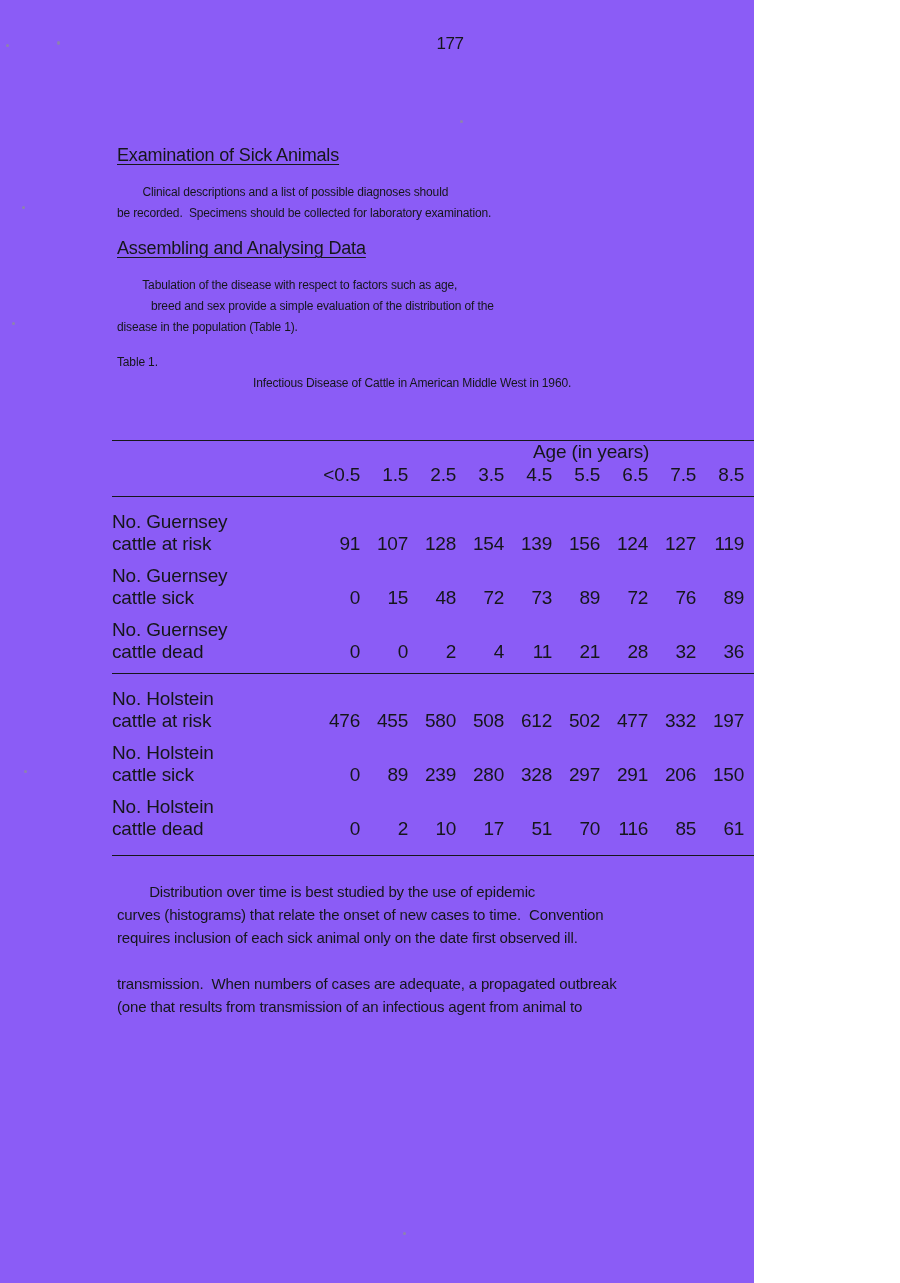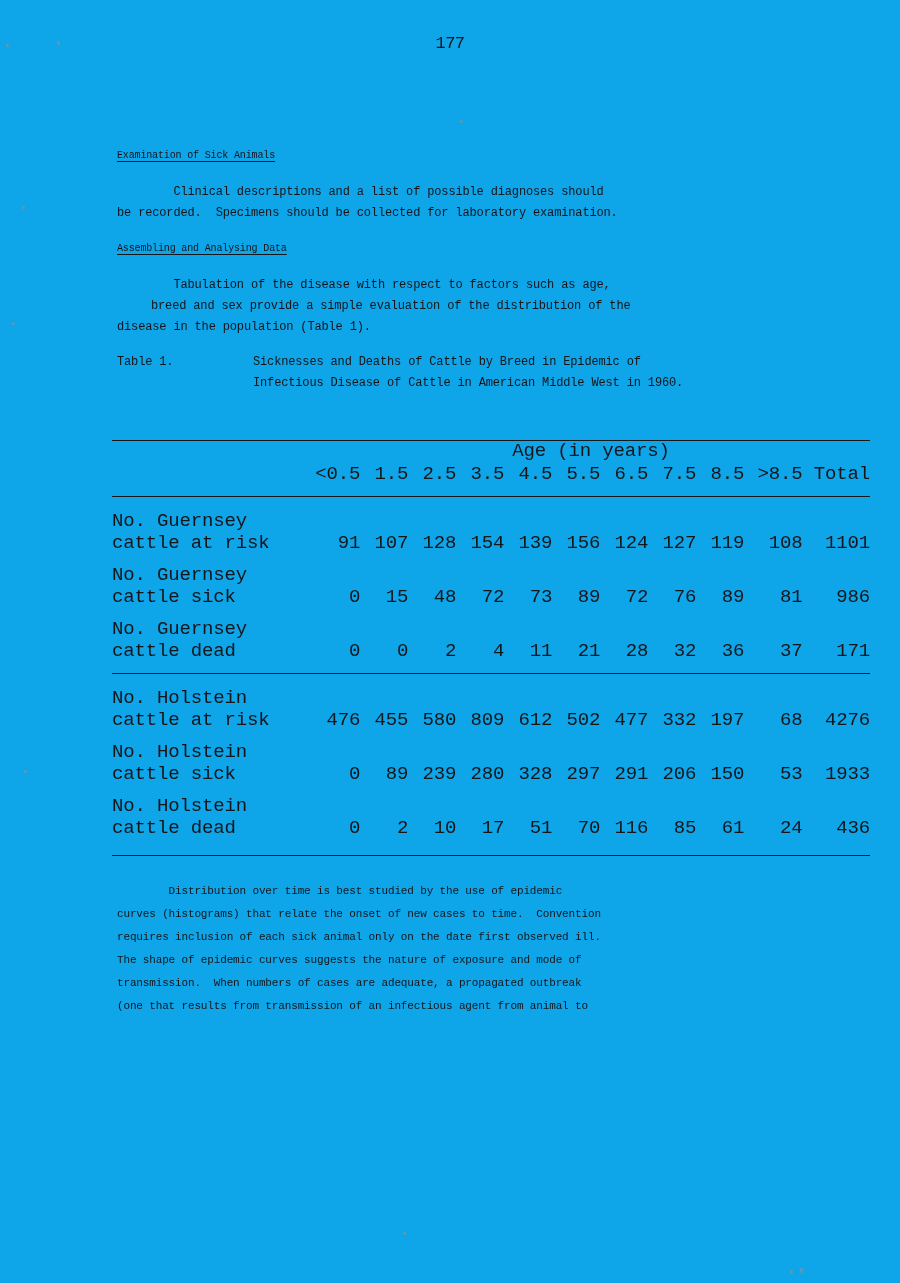--- a/index.html
+++ b/index.html
@@ -3,24 +3,24 @@
 <meta charset="utf-8">
 <title>Scanned Document Page 177</title>
 <style>
   html, body {
     margin: 0;
     padding: 0;
     background: #ffffff;
   }
   .page {
     position: relative;
-    width: 900px;
+    width: 754px;
     height: 1283px;
-    background: #0ea5e9;
-    font-family: Liberation Mono, monospace;
+    background: #8b5cf6;
+    font-family: Liberation Sans, sans-serif;
     color: #15161a;
     overflow: hidden;
   }
 
   
   .page-number {
     position: absolute;
     top: 34px;
     left: 0;
     width: 900px;
@@ -40,21 +40,21 @@
   
   .tblock {
     position: absolute;
     font-size: 12px;
     line-height: 21.5px;
     white-space: pre;
     letter-spacing: -0.15px;
   }
   .heading {
     position: absolute;
-    font-size: 10px;
+    font-size: 18px;
     line-height: 21.5px;
     white-space: pre;
     letter-spacing: -0.15px;
     text-decoration: underline;
     text-underline-offset: 3px;
     text-decoration-thickness: 1px;
   }
 
   
   .table-wrap {
@@ -100,21 +100,21 @@
   }
   .head-row td { padding-bottom: 1px; }
 
   .gap-sm { height: 11px; }
   .gap-md { height: 14px; }
   .gap-lg { height: 16px; }
 
   
   .para {
     position: absolute;
-    font-size: 11px;
+    font-size: 15px;
     line-height: 23.2px;
     white-space: pre;
     letter-spacing: -0.15px;
   }
 </style>
 </head>
 <body>
 
 <div class="page">
 
@@ -135,21 +135,20 @@
   <div class="tblock" style="left:117px; top:182px;">        Clinical descriptions and a list of possible diagnoses should</div>
   <div class="tblock" style="left:117px; top:203px;">be recorded.  Specimens should be collected for laboratory examination.</div>
 
   <div class="heading" style="left:117px; top:238px;">Assembling and Analysing Data</div>
 
   <div class="tblock" style="left:117px; top:275px;">        Tabulation of the disease with respect to factors such as age,</div>
   <div class="tblock" style="left:117px; top:296px;margin-left:34px;">breed and sex provide a simple evaluation of the distribution of the</div>
   <div class="tblock" style="left:117px; top:317px;">disease in the population (Table 1).</div>
 
   <div class="tblock" style="left:117px; top:352px;">Table 1.</div>
-  <div class="tblock" style="left:253px; top:352px;">Sicknesses and Deaths of Cattle by Breed in Epidemic of</div>
   <div class="tblock" style="left:253px; top:373px;">Infectious Disease of Cattle in American Middle West in 1960.</div>
 
   <div class="table-wrap">
 
     <div class="rule"></div>
 
     <table class="tbl">
       <tbody>
           <tr class="head-row">
         <td class="lbl-cell"></td>
@@ -253,21 +252,21 @@
       <tbody>
           <tr>
         <td class="lbl-cell">No. Holstein</td>
         <td colspan="11"></td>
       </tr>
       <tr>
         <td class="lbl-cell">cattle at risk</td>
         <td class="num-cell">476</td>
         <td class="num-cell">455</td>
         <td class="num-cell">580</td>
-        <td class="num-cell">809</td>
+        <td class="num-cell">508</td>
         <td class="num-cell">612</td>
         <td class="num-cell">502</td>
         <td class="num-cell">477</td>
         <td class="num-cell">332</td>
         <td class="num-cell">197</td>
         <td class="num-cell wide">68</td>
         <td class="num-cell total">4276</td>
       </tr>
 
       <tr>
@@ -318,17 +317,16 @@
     </tbody>
       </table>
 
     <div class="gap-lg"></div>
     <div class="rule"></div>
   </div>
 
   <div class="para" style="left:117px; top:880px;">        Distribution over time is best studied by the use of epidemic</div>
   <div class="para" style="left:117px; top:903px;">curves (histograms) that relate the onset of new cases to time.  Convention</div>
   <div class="para" style="left:117px; top:926px;">requires inclusion of each sick animal only on the date first observed ill.</div>
-  <div class="para" style="left:117px; top:949px;">The shape of epidemic curves suggests the nature of exposure and mode of</div>
   <div class="para" style="left:117px; top:972px;">transmission.  When numbers of cases are adequate, a propagated outbreak</div>
   <div class="para" style="left:117px; top:995px;">(one that results from transmission of an infectious agent from animal to</div>
 
 </div>
 
 </body></html>

